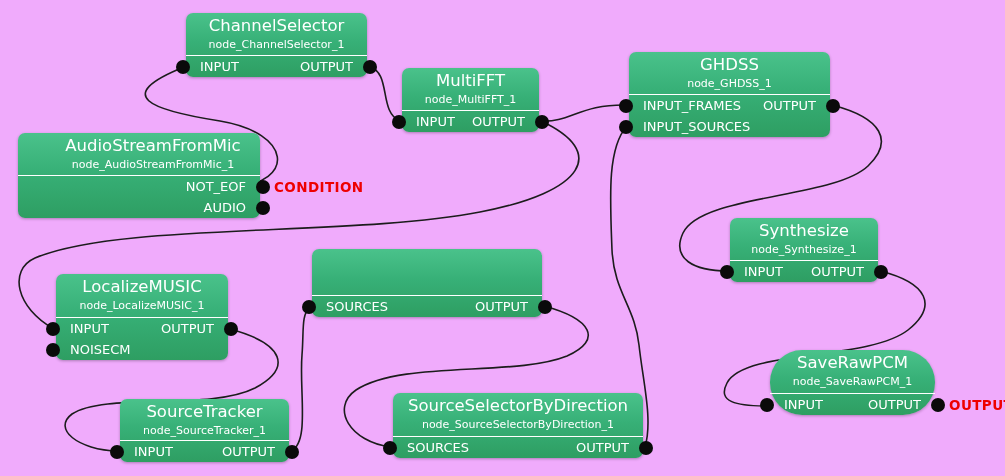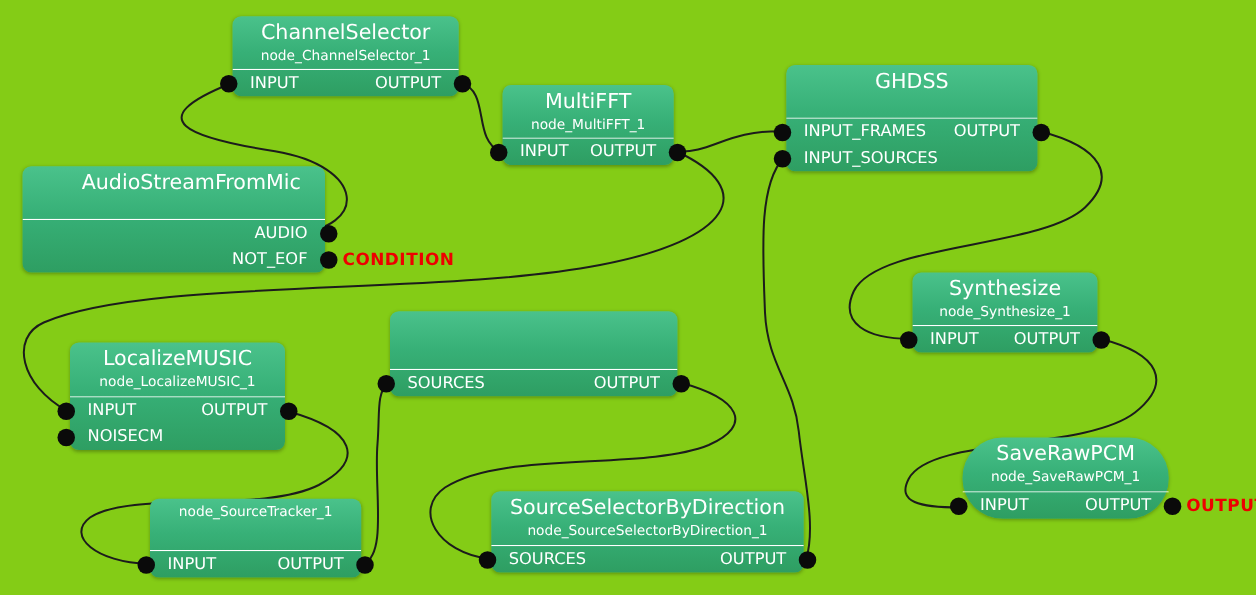--- a/index.html
+++ b/index.html
@@ -1,16 +1,16 @@
 <!DOCTYPE html>
 <html><head>
 <meta charset="utf-8">
 <style>
   html,body{margin:0;padding:0;background:#f7f7f7;font-family:"DejaVu Sans","Liberation Sans",sans-serif;}
-  #canvas{position:relative;width:1005px;height:476px;background:#84cc16;overflow:hidden;}
+  #canvas{position:relative;width:1005px;height:476px;background:#f0abfc;overflow:hidden;}
   svg.wires{position:absolute;left:0;top:0;z-index:1;}
   svg.wires path{fill:none;stroke:#1c1c1c;stroke-width:1.6;stroke-linecap:round;}
   .node{position:absolute;z-index:2;border-radius:7px;color:#fff;
         background:linear-gradient(180deg,#4ac28b 0%,#37b077 45%,#2e9e62 100%);
         box-shadow:0 1px 3px rgba(0,0,0,.28);}
   .hdr{text-align:center;padding-top:2px;line-height:1;}
   .title{display:block;font-size:16.5px;line-height:21px;white-space:nowrap;}
   .subtitle{display:block;font-size:11px;line-height:17px;white-space:nowrap;}
   .ports{position:absolute;left:0;right:0;bottom:0;border-top:1px solid #ffffff;border-radius:0 0 7px 7px;}
   .prow{position:relative;height:21px;display:flex;align-items:center;justify-content:space-between;
@@ -63,50 +63,52 @@
           <span class="plabel">INPUT</span>
           <span class="plabel">OUTPUT</span>
           <span class="dot l"></span>
           <span class="dot r"></span>
         </div>
       </div>
     </div>
     <div class="node" style="left: 629px; top: 52px; width: 201px; height: 85px;">
       <div class="hdr">
         <span class="title">GHDSS</span>
+        <span class="subtitle">node_GHDSS_1</span>
       </div>
       <div class="ports">
         <div class="prow">
           <span class="plabel">INPUT_FRAMES</span>
           <span class="plabel">OUTPUT</span>
           <span class="dot l"></span>
           <span class="dot r"></span>
         </div>
         <div class="prow">
           <span class="plabel">INPUT_SOURCES</span>
           <span class="plabel"></span>
           <span class="dot l"></span>
         </div>
       </div>
     </div>
     <div class="node" style="left: 18px; top: 133px; width: 214px; height: 85px; padding-left: 28px;">
       <div class="hdr">
         <span class="title">AudioStreamFromMic</span>
+        <span class="subtitle">node_AudioStreamFromMic_1</span>
       </div>
       <div class="ports">
-        <div class="prow">
-          <span class="plabel"></span>
-          <span class="plabel">AUDIO</span>
-          <span class="dot r"></span>
-        </div>
         <div class="prow">
           <span class="plabel"></span>
           <span class="plabel">NOT_EOF</span>
           <span class="dot r"></span>
           <span class="annot">CONDITION</span>
+        </div>
+        <div class="prow">
+          <span class="plabel"></span>
+          <span class="plabel">AUDIO</span>
+          <span class="dot r"></span>
         </div>
       </div>
     </div>
     <div class="node" style="left: 56px; top: 274px; width: 172px; height: 86px;">
       <div class="hdr">
         <span class="title">LocalizeMUSIC</span>
         <span class="subtitle">node_LocalizeMUSIC_1</span>
       </div>
       <div class="ports">
         <div class="prow">
@@ -141,20 +143,21 @@
         <div class="prow">
           <span class="plabel">INPUT</span>
           <span class="plabel">OUTPUT</span>
           <span class="dot l"></span>
           <span class="dot r"></span>
         </div>
       </div>
     </div>
     <div class="node" style="left: 120px; top: 399px; width: 169px; height: 63px;">
       <div class="hdr">
+        <span class="title">SourceTracker</span>
         <span class="subtitle">node_SourceTracker_1</span>
       </div>
       <div class="ports">
         <div class="prow">
           <span class="plabel">INPUT</span>
           <span class="plabel">OUTPUT</span>
           <span class="dot l"></span>
           <span class="dot r"></span>
         </div>
       </div>

